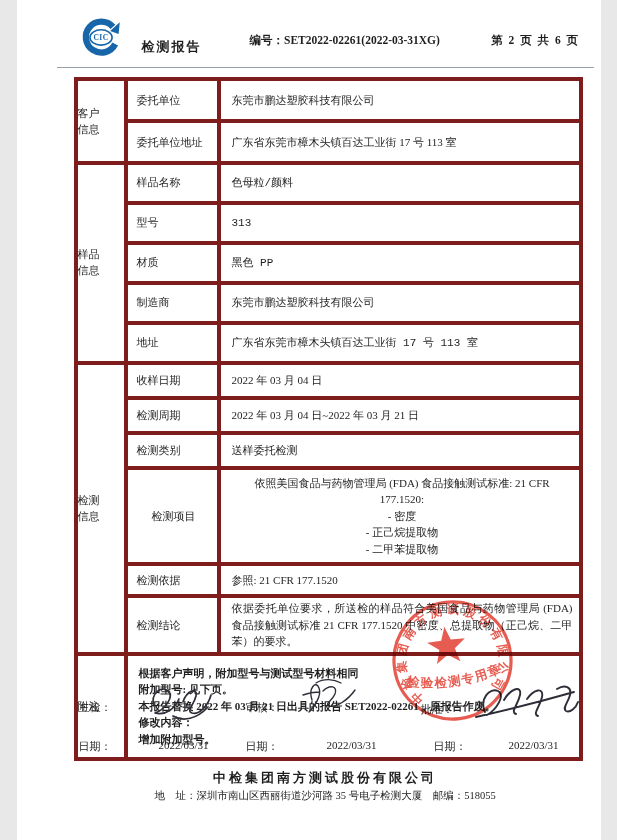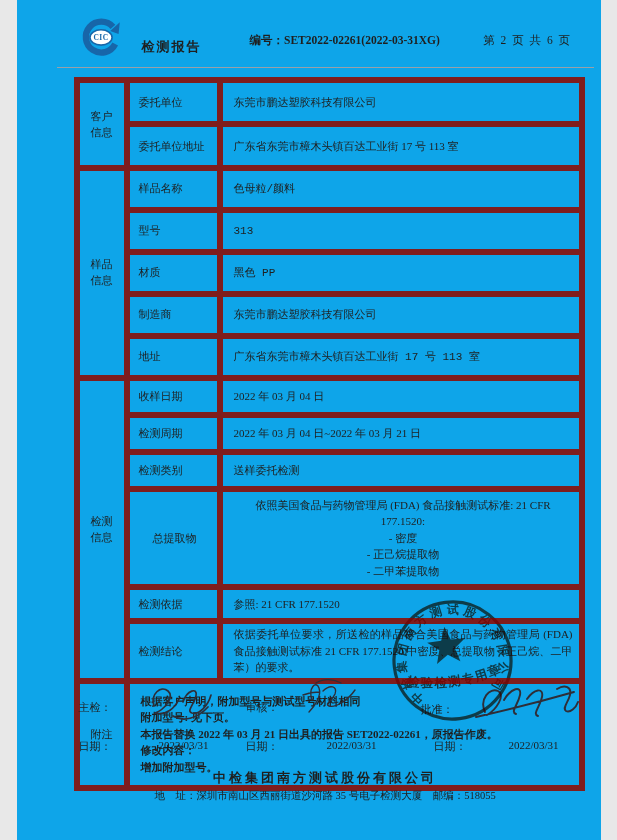--- a/index.html
+++ b/index.html
@@ -1,36 +1,36 @@
 <!DOCTYPE html>
 <html><head>
 <meta charset="utf-8">
 <style>
   html,body{margin:0;padding:0;background:#e8e8e8;}
   .page{
-    position:relative;width:584px;height:840px;margin:0 auto;background:#0ea5e9;
+    position:relative;width:584px;height:840px;margin:0 auto;background:#ffffff;
     font-family:"Liberation Serif","DejaVu Serif",serif;color:#1f1f1f;overflow:hidden;
   }
   
   .header{position:absolute;left:40px;top:13px;width:537px;height:50px;}
   .logo{position:absolute;left:22px;top:1px;}
   .hdr-title{position:absolute;left:85px;top:19px;font-size:13px;font-weight:bold;letter-spacing:2px;margin-top:6px;}
   .hdr-no{position:absolute;left:193px;top:20px;font-size:11.5px;font-weight:bold;}
-  .hdr-page{position:absolute;right:22px;top:20px;font-size:11.5px;font-weight:normal;letter-spacing:1.5px;margin-left:44px;}
+  .hdr-page{position:absolute;right:14px;top:20px;font-size:11.5px;font-weight:bold;letter-spacing:1.5px;margin-left:44px;}
   .hrule{position:absolute;left:40px;top:67px;width:537px;border-top:1.5px solid #9aa0a8;}
   
   .report-table{
     position:absolute;left:57px;top:77px;width:505px;
     border-collapse:collapse;table-layout:fixed;
   }
   .report-table td{
-    border:6px solid #7f1d1d;font-size:11px;vertical-align:middle;
+    border:4px solid #7f1d1d;font-size:11px;vertical-align:middle;
     padding:2px 6px 2px 11px;line-height:1.5;
   }
-  .group-cell{text-align:center;padding:2px 0 !important;white-space:pre-line;line-height:2.15;}
+  .group-cell{padding:2px 0 !important;white-space:pre-line;line-height:2.15;}
   .label-cell{padding-left:9px !important;}
   tr.h34>td{height:34px;} tr.h32>td{height:32px;font-family:Liberation Mono, monospace;} tr.h27>td{height:27px;}
   tr.h88>td{height:88px;text-align:center;} tr.h24>td{height:24px;} tr.h47>td{height:47px;} tr.h97>td{height:97px;}
   .ml{white-space:pre-line;line-height:1.62;padding-top:5px;padding-bottom:5px;}
   .concl{text-align:justify;line-height:1.42;padding-right:8px;}
   .note-cell{white-space:pre-line;line-height:1.82;padding-top:6px;padding-bottom:6px;font-weight:bold;}
   
   .sig-label{position:absolute;font-size:11px;}
   .date-value{position:absolute;font-size:11px;width:90px;text-align:center;}
   .sig-ink{position:absolute;left:0;top:0;pointer-events:none;}
@@ -111,21 +111,21 @@
       </tr>
       <tr class="h27">
         <td class="label-cell">检测周期</td>
         <td>2022 年 03 月 04 日~2022 年 03 月 21 日</td>
       </tr>
       <tr class="h27">
         <td class="label-cell">检测类别</td>
         <td>送样委托检测</td>
       </tr>
       <tr class="h88">
-        <td class="label-cell">总提取物</td>
+        <td class="label-cell">检测项目</td>
         <td class="ml">依照美国食品与药物管理局 (FDA) 食品接触测试标准: 21 CFR 177.1520:
 - 密度
 - 正己烷提取物
 - 二甲苯提取物</td>
       </tr>
       <tr class="h24">
         <td class="label-cell">检测依据</td>
         <td>参照: 21 CFR 177.1520</td>
       </tr>
       <tr class="h47">

